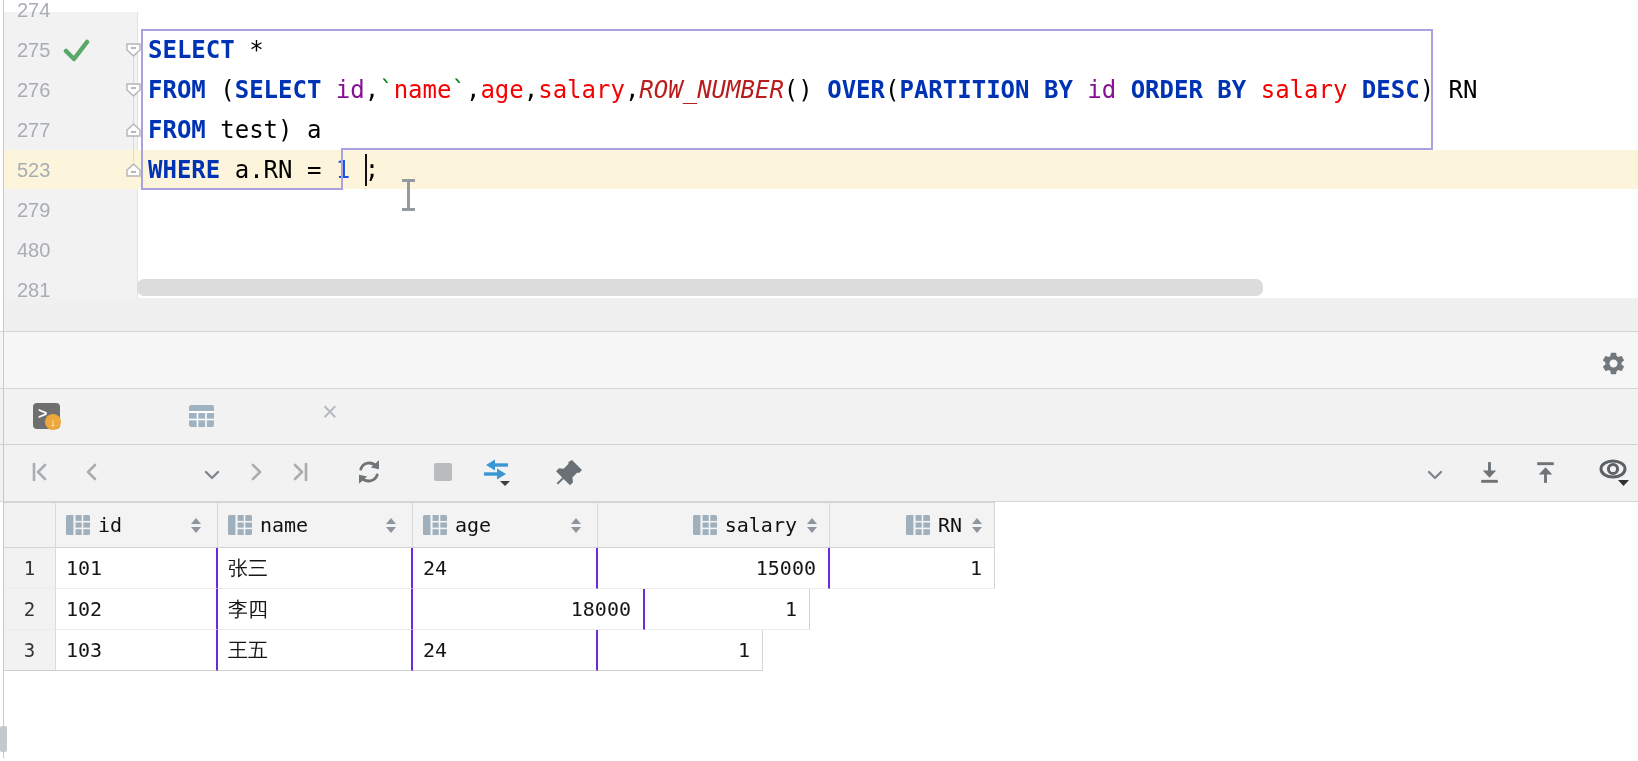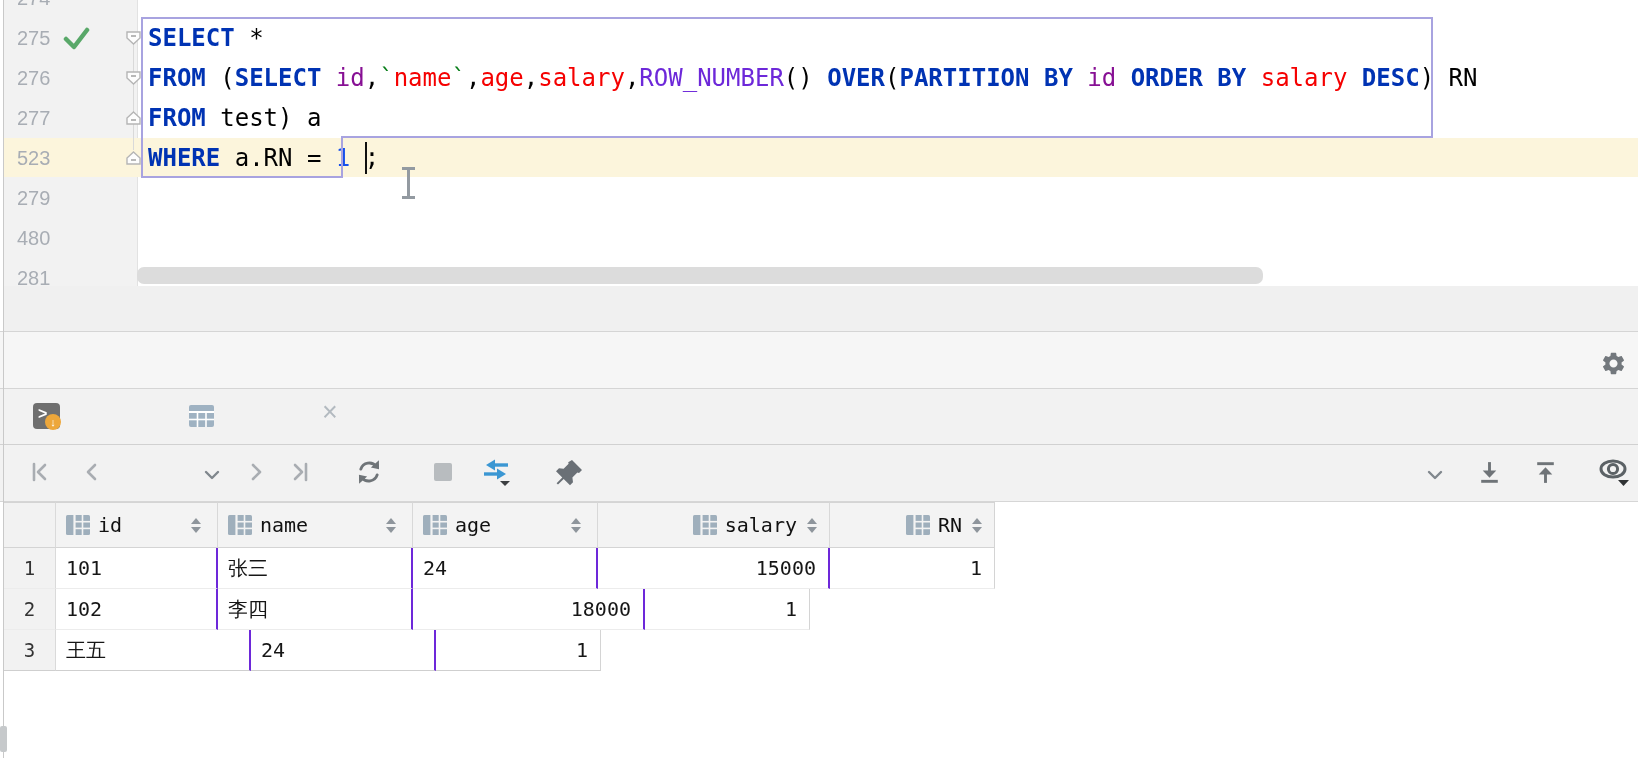--- a/index.html
+++ b/index.html
@@ -1,32 +1,32 @@
 <!DOCTYPE html>
 <html><head>
 <meta charset="utf-8">
 <style>
   html,body{margin:0;padding:0;background:#fff;}
   .screen{position:relative;width:1638px;height:761px;overflow:hidden;background:#fff;
           font-family:"Liberation Sans",sans-serif;}
   .abs{position:absolute;}
 
   
-  .editor{position:absolute;left:0;top:0;width:1300px;height:331px;background:#fff;}
+  .editor{position:absolute;left:0;top:12px;width:1300px;height:331px;background:#fff;}
   .gutter{position:absolute;left:4px;top:0;width:133px;height:286px;background:#f2f2f2;border-right:1px solid #e2e2e2;}
   .cur-line{position:absolute;left:4px;top:138px;width:1634px;height:39px;}
   .lnum{position:absolute;left:17px;height:40px;line-height:40px;font-size:20px;color:#a8adb4;}
   .code-line{position:absolute;left:148px;height:40px;line-height:40px;white-space:pre;
              font-family:"DejaVu Sans Mono",monospace;font-size:24px;color:#000;}
   .kw{color:#0033b3;font-weight:bold;}
   .pl{color:#000;}
   .col{color:#871094;}
   .err{color:#f50000;}
   .tick{color:#067d17;}
-  .fn{color:#6d28d9;}
+  .fn{font-style:italic;color:#b91c1c;}
   .num{color:#1750eb;}
   .fold{position:absolute;left:126px;width:15px;height:14px;}
   .cursor{position:absolute;left:365px;top:142px;width:2px;height:32px;background:#101010;}
   .hscroll{position:absolute;left:137px;top:267px;width:1126px;height:17px;background:#dcdcdc;border-radius:7px;}
   .strip1{position:absolute;left:4px;top:286px;width:1634px;height:45px;background:#f0f0f0;}
   .hrule{position:absolute;left:0;width:1638px;height:1px;background:#d5d5d5;}
 
   
   .gear-row{position:absolute;left:0;top:332px;width:1638px;height:56px;background:#f6f6f6;}
   .tabbar{position:absolute;left:0;top:389px;width:1638px;height:55px;background:#f2f2f2;}
@@ -316,20 +316,21 @@
     <div class="trow r2">
       <div class="cell c0 ncell">2</div>
       <div class="cell c1 lpad">102</div>
       <div class="cell c2 lpad">李四</div>
       <div class="cell c4 rnum">18000</div>
       <div class="cell c5 rnum" style="border-right:1px solid #d4d4d4;">1</div>
     </div>
 
     <div class="trow r3">
       <div class="cell c0 ncell">3</div>
+      <div class="cell c1 lpad">103</div>
       <div class="cell c2 lpad">王五</div>
       <div class="cell c3 lpad">24</div>
       <div class="cell c5 rnum" style="border-right:1px solid #d4d4d4;">1</div>
     </div>
   </div>
 
   <div class="left-border"></div>
   <div class="blbar"></div>
 
 </div>

